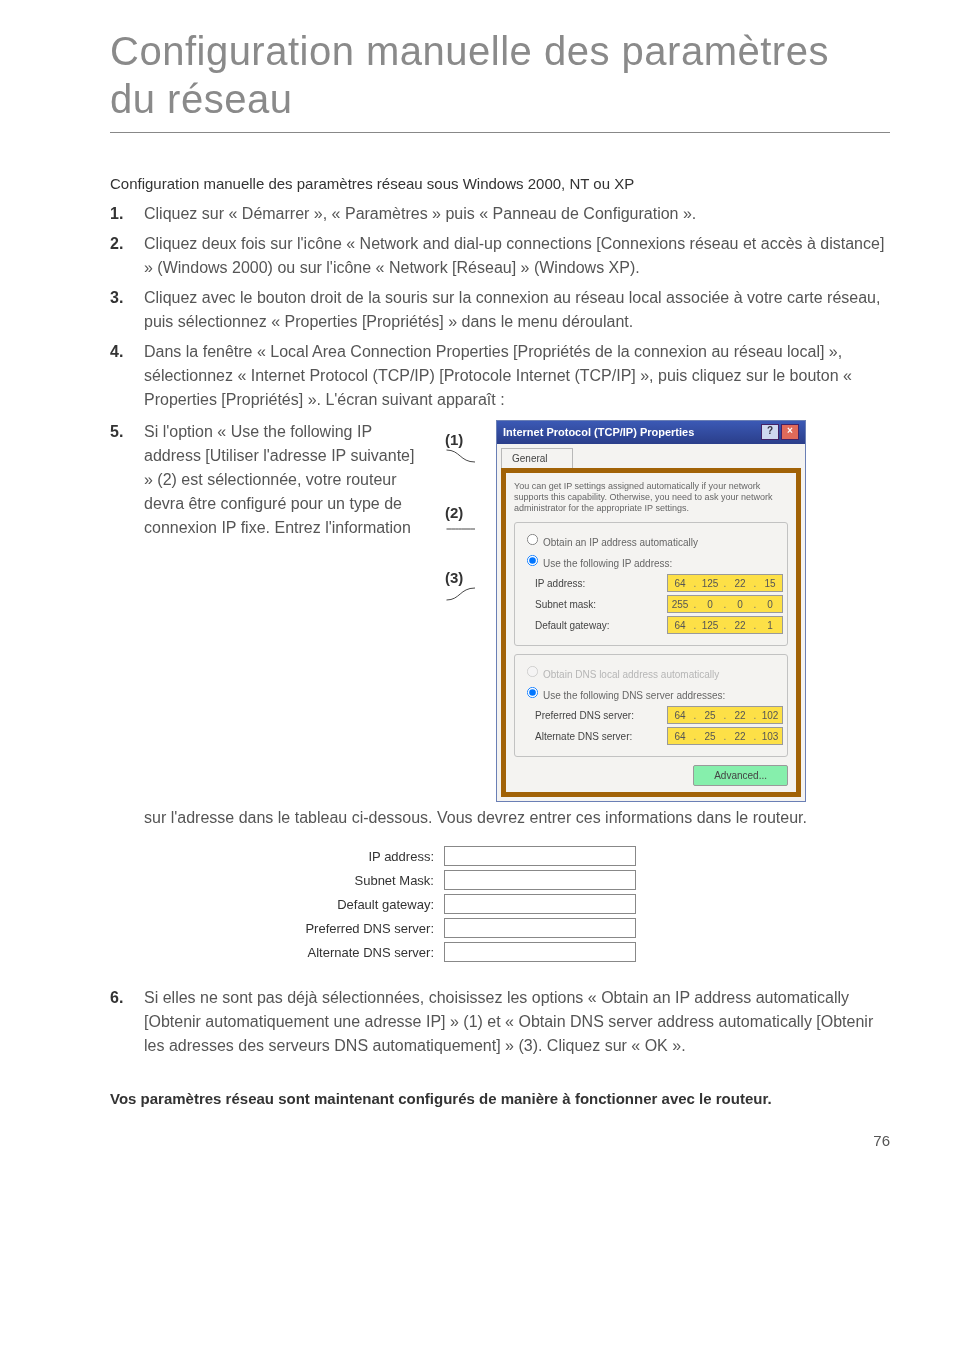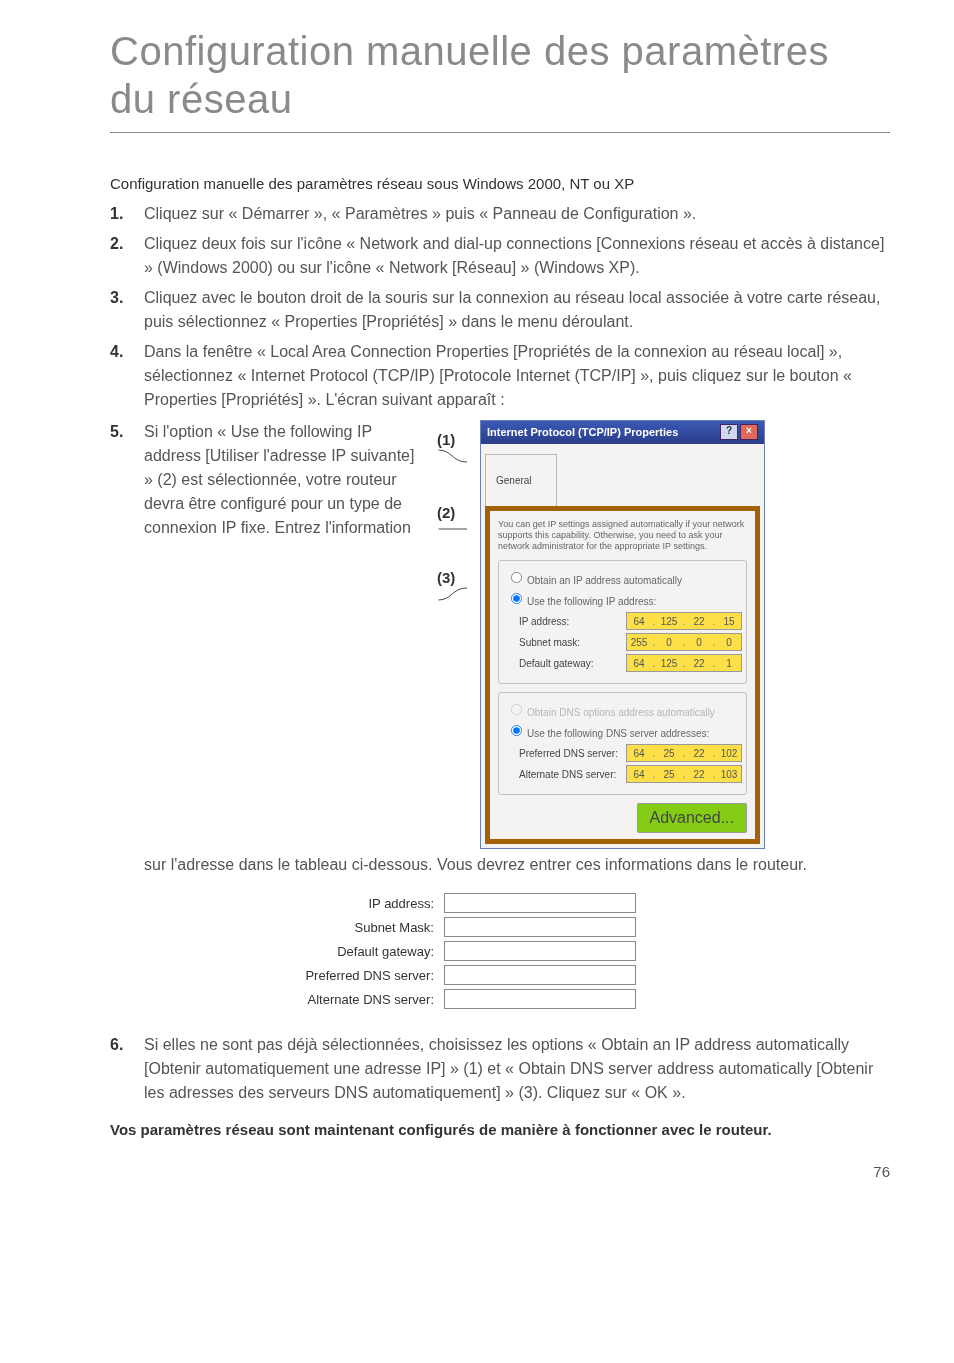--- a/index.html
+++ b/index.html
@@ -49,40 +49,40 @@
   }
   ol.steps>li>.num{
     min-width:34px;
     font-weight:700;
     color:#333;
   }
   ol.steps>li>.body{flex:1;}
   .step5-wrap{
     display:flex;
     align-items:flex-start;
-    gap:6px;
+    gap:14px;
   }
   .callouts{
     width:44px;
     font-weight:700;
     font-size:15px;
     color:#333;
     display:flex;
     flex-direction:column;
     align-items:center;
   }
   .callouts .c{margin-bottom:4px;line-height:1;}
   .callouts .arm{
     width:30px;
     height:18px;
     display:block;
   }
   .callouts svg{overflow:visible;}
   .tcpip-shot{
-    width:285px;
+    width:310px;
     box-sizing:border-box;
     border:1px solid #6a7fb5;
     font-size:10px;
     background:#f4f3f1;
     color:#444;
   }
   .tcpip-title{
     background:linear-gradient(#3b59b5,#2a3e8a);
     color:#fff;
     font-weight:700;
@@ -98,24 +98,24 @@
     width:16px;height:14px;
     background:#cfd8ef;
     border:1px solid #426;
     font-size:10px;
     line-height:12px;
     text-align:center;
     color:#334;
   }
   .win-btns .x{background:#e06a5a;color:#fff;}
   .tab{
-    margin:10px 4px 0 4px;
+    margin:4px 4px 0 4px;
     border:1px solid #b8b8b8;
     border-bottom:none;
-    padding:18px 10px;
+    padding:2px 10px;
     width:50px;
     font-size:10px;
     background:#f4f3f1;
   }
   .panel{
     margin:0 4px 4px 4px;
     border:5px solid #a16207;
     background:#f4f3f1;
     padding:8px 8px 6px 8px;
   }
@@ -145,23 +145,23 @@
   .ip span{
     width:24px;
     text-align:center;
     font-size:10px;
     color:#555;
   }
   .ip .dot{width:6px;text-align:center;color:#777;}
   .btnrow{display:flex;justify-content:flex-end;gap:6px;margin-top:6px;}
   .winbtn{
     border:1px solid #9a9a9a;
-    background:#84cc16;
-    font-size:16px;
-    padding:2px 12px;
+    background:#86efac;
+    font-size:10px;
+    padding:2px 20px;
     border-radius:2px;
   }
   .mini-form{
     margin:16px 0 18px 120px;
   }
   .mini-form .mrow{
     display:flex;
     align-items:center;
     margin:4px 0;
   }
@@ -175,21 +175,21 @@
   .mini-form .mfield{
     width:190px;
     height:18px;
     border:1px solid #888;
     background:#fff;
   }
   .footer-bold{
     font-weight:700;
     color:#333;
     font-size:15px;
-    margin-top:14px;
+    margin-top:30px;
     line-height:1.45;
   }
   .pagenum{
     text-align:right;
     font-size:15px;
     color:#555;
     margin-top:22px;
   }
 </style>
 </head>
@@ -295,21 +295,21 @@
                       <span>125</span>
                       <span class="dot">.</span>
                       <span>22</span>
                       <span class="dot">.</span>
                       <span>1</span>
                   </span>
                 </div>
               </fieldset>
 
               <fieldset class="grp">
-                <div class="radio" style="color:#b6b6b6;"><input type="radio" disabled="" style=""><span>Obtain DNS options address automatically</span></div>
+                <div class="radio" style="color:#b6b6b6;"><input type="radio" disabled="" style=""><span>Obtain DNS local address automatically</span></div>
                 <div class="radio"><input type="radio" checked="" style=""><span>Use the following DNS server addresses:</span></div>
                 <div class="row">
                     <span>Preferred DNS server:</span>
                   <span class="ip">
                     <span>64</span>
                       <span class="dot">.</span>
                       <span>25</span>
                       <span class="dot">.</span>
                       <span>22</span>
                       <span class="dot">.</span>

